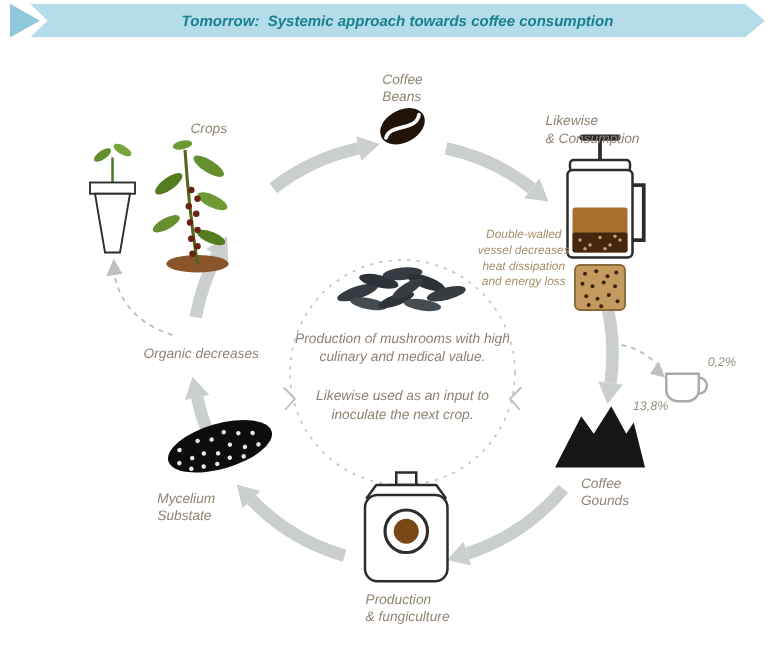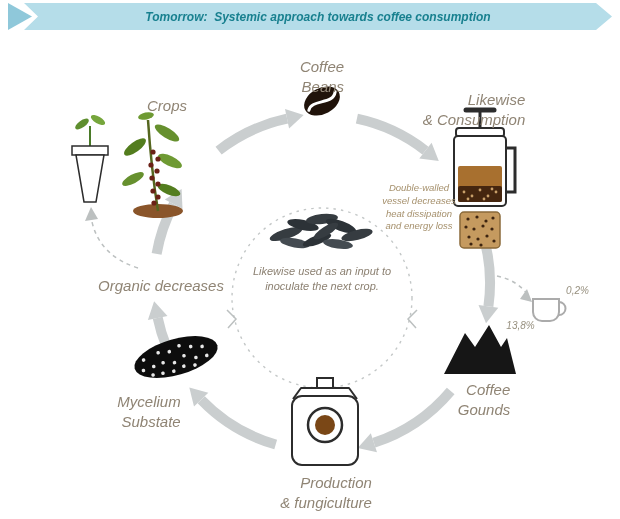--- a/index.html
+++ b/index.html
@@ -10,22 +10,22 @@
   
   .banner{position:absolute;left:8px;top:3px;width:604px;height:27px;}
   .banner-tail{position:absolute;left:0;top:0;width:24px;height:27px;background:#8fc8da;
                clip-path:polygon(0 0,100% 50%,0 100%);}
   .banner-band{position:absolute;left:16px;top:0;right:0;bottom:0;background:#b5dde9;
                clip-path:polygon(0 0,calc(100% - 16px) 0,100% 50%,calc(100% - 16px) 100%,0 100%,14px 50%);
                display:flex;align-items:center;justify-content:center;}
   .banner-band span{font-style:italic;font-weight:bold;font-size:12px;color:#18808f;white-space:pre;}
 
   
-  .lbl{position:absolute;transform:translateX(-50%);text-align:right;font-style:italic;
-       font-size:15px;line-height:1.3;color:#8f8474;white-space:nowrap;}
+  .lbl{position:absolute;transform:translateX(-50%);text-align:left;font-style:italic;
+       font-size:11px;line-height:1.3;color:#8f8474;white-space:nowrap;}
   .lbl .line{display:block;}
   .note{position:absolute;transform:translateX(-50%);text-align:center;font-style:italic;
         font-size:9.5px;line-height:1.35;color:#a5906c;width:76px;}
   .pct{position:absolute;transform:translateX(-50%);font-style:italic;font-size:10px;color:#97907f;padding-left:33px;}
   .center-text{position:absolute;transform:translateX(-50%);text-align:center;font-style:italic;
                font-size:11px;line-height:1.4;color:#8c8172;width:178px;}
   .center-text p{margin:0 0 15px;}
 
   
   #ring-arrows path{stroke:#cacecf;stroke-width:10;fill:none;}
@@ -243,16 +243,17 @@
     <span class="line">Coffee</span>
     <span class="line">Gounds</span>
   </div>
 
   <div class="lbl" style="left:326px;top:473px">
     <span class="line">Production</span>
     <span class="line">&amp; fungiculture</span>
   </div>
 
   <div class="center-text" style="left:322px;top:264px">
+    <p>Production of mushrooms with high culinary and medical value.</p>
     <p>Likewise used as an input to inoculate the next crop.</p>
   </div>
 
 </div>
 
 </body></html>

